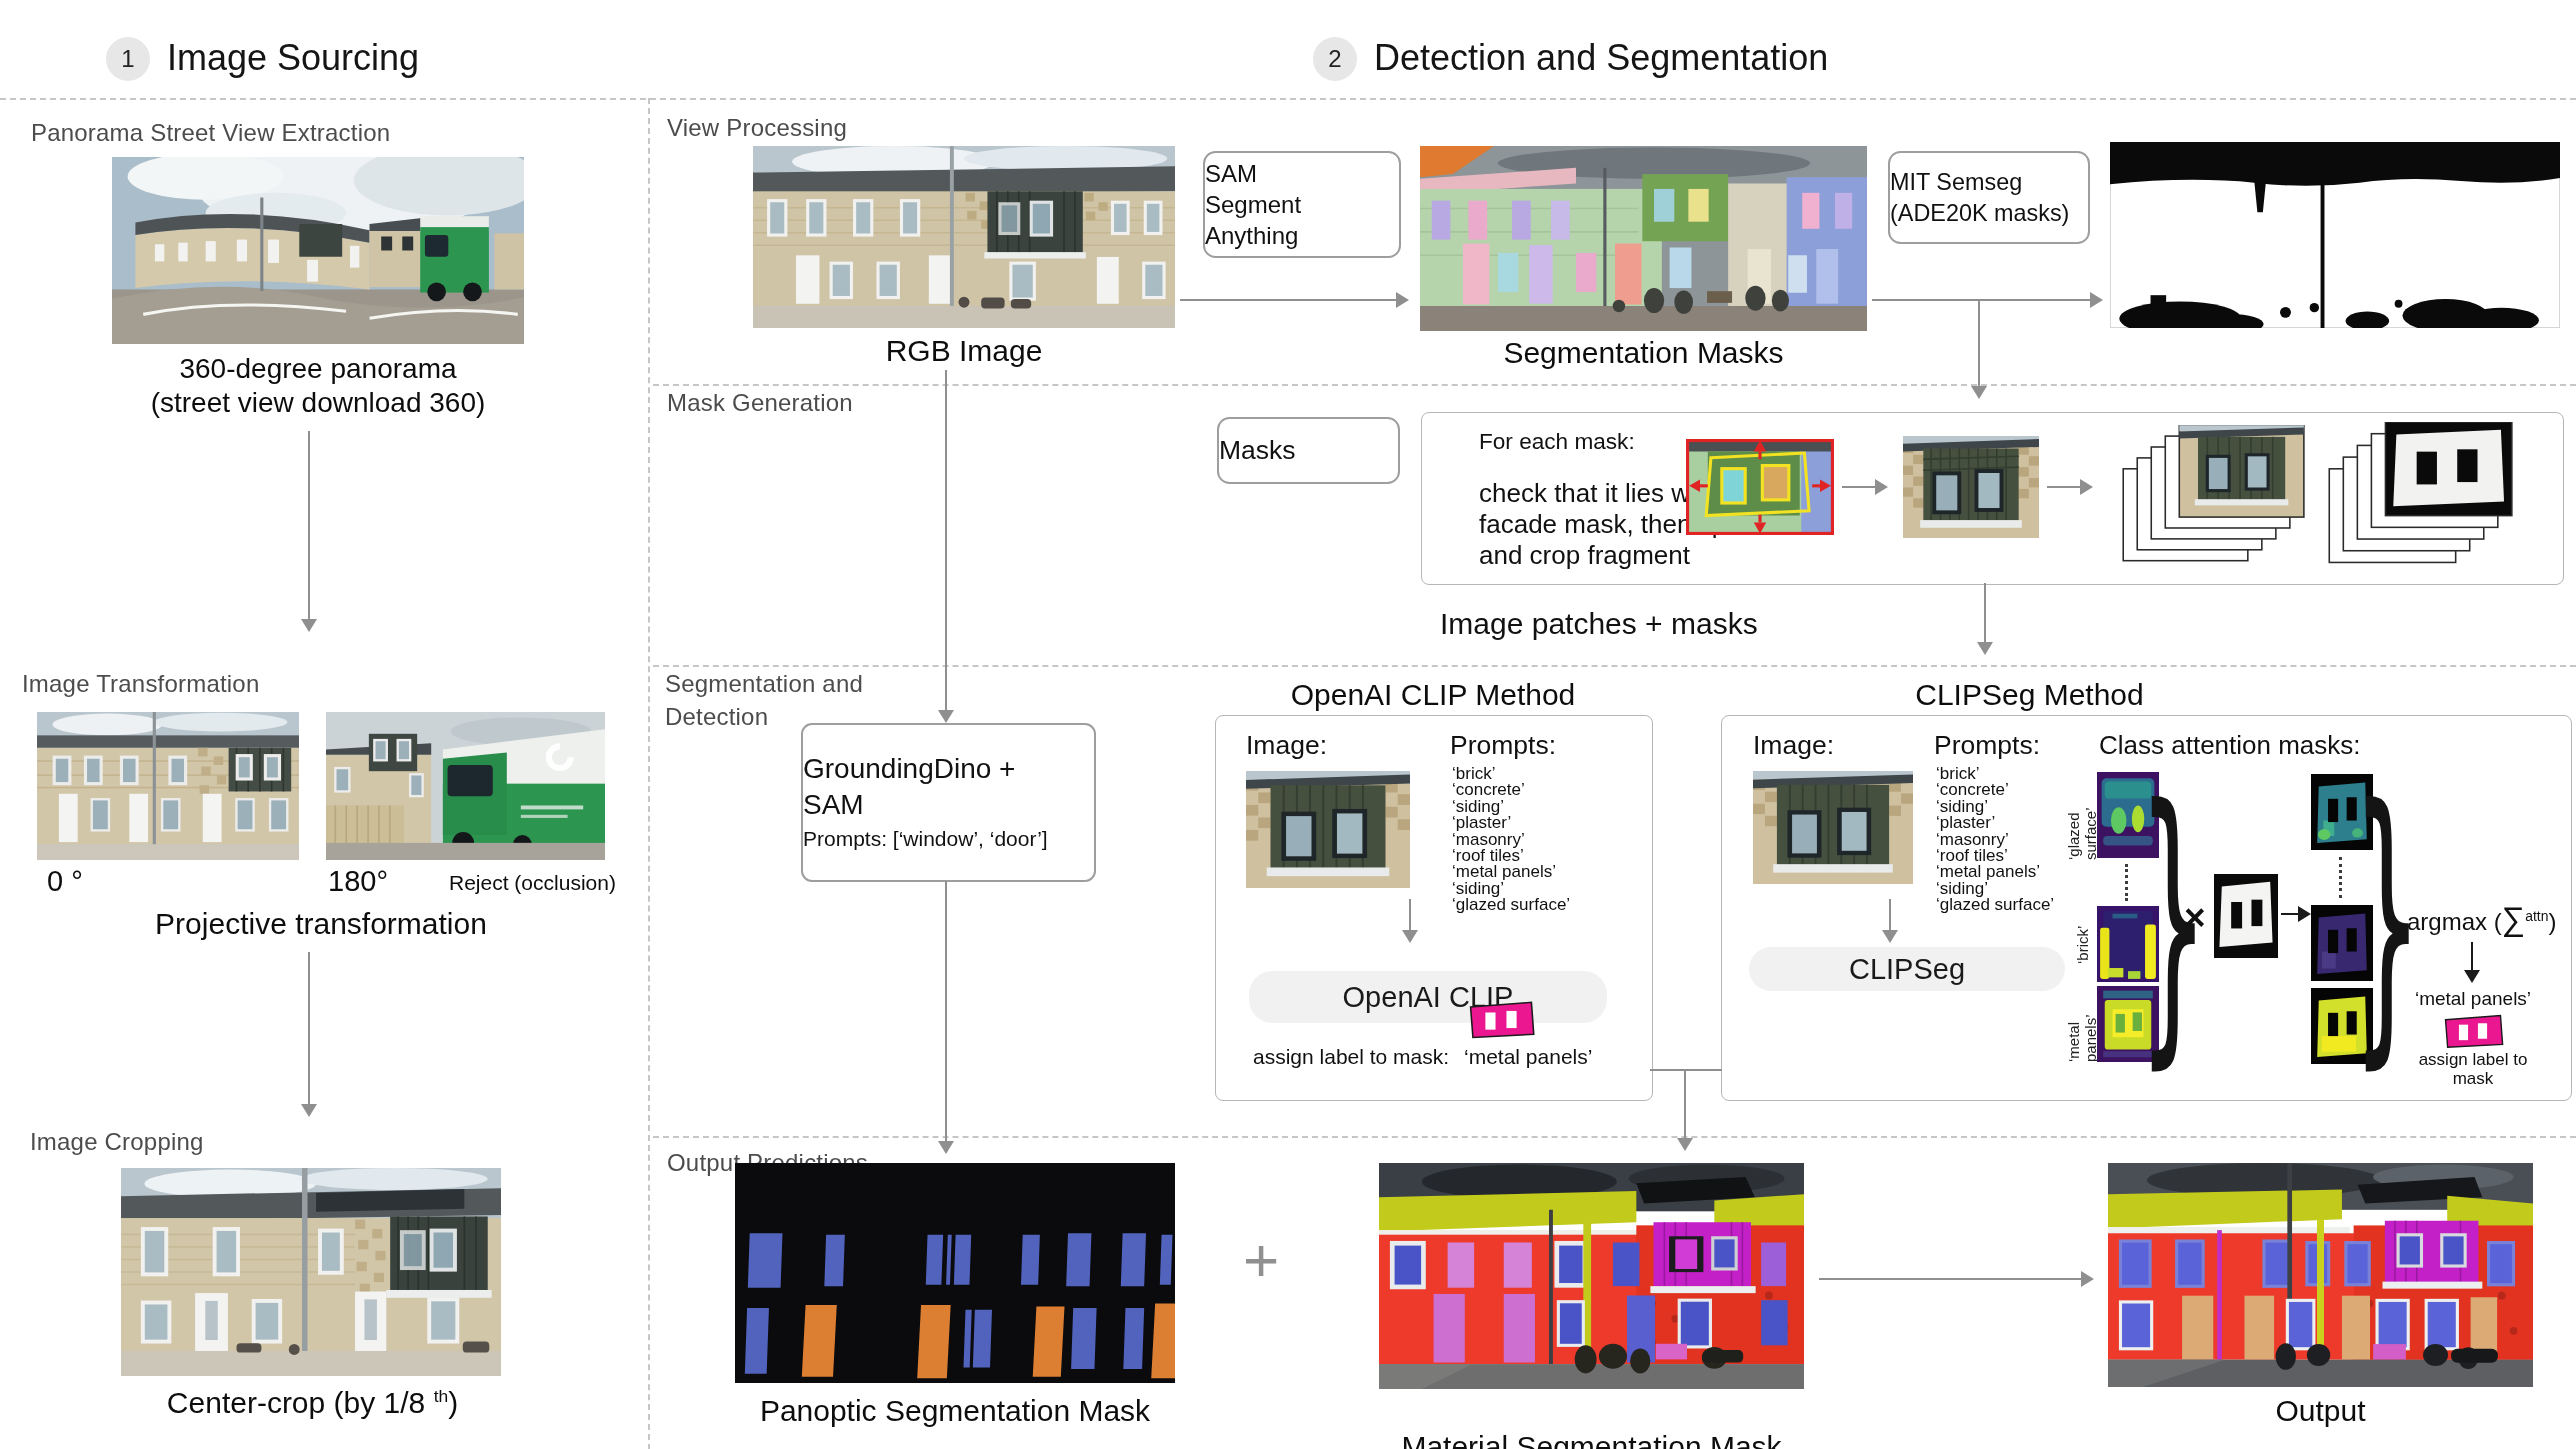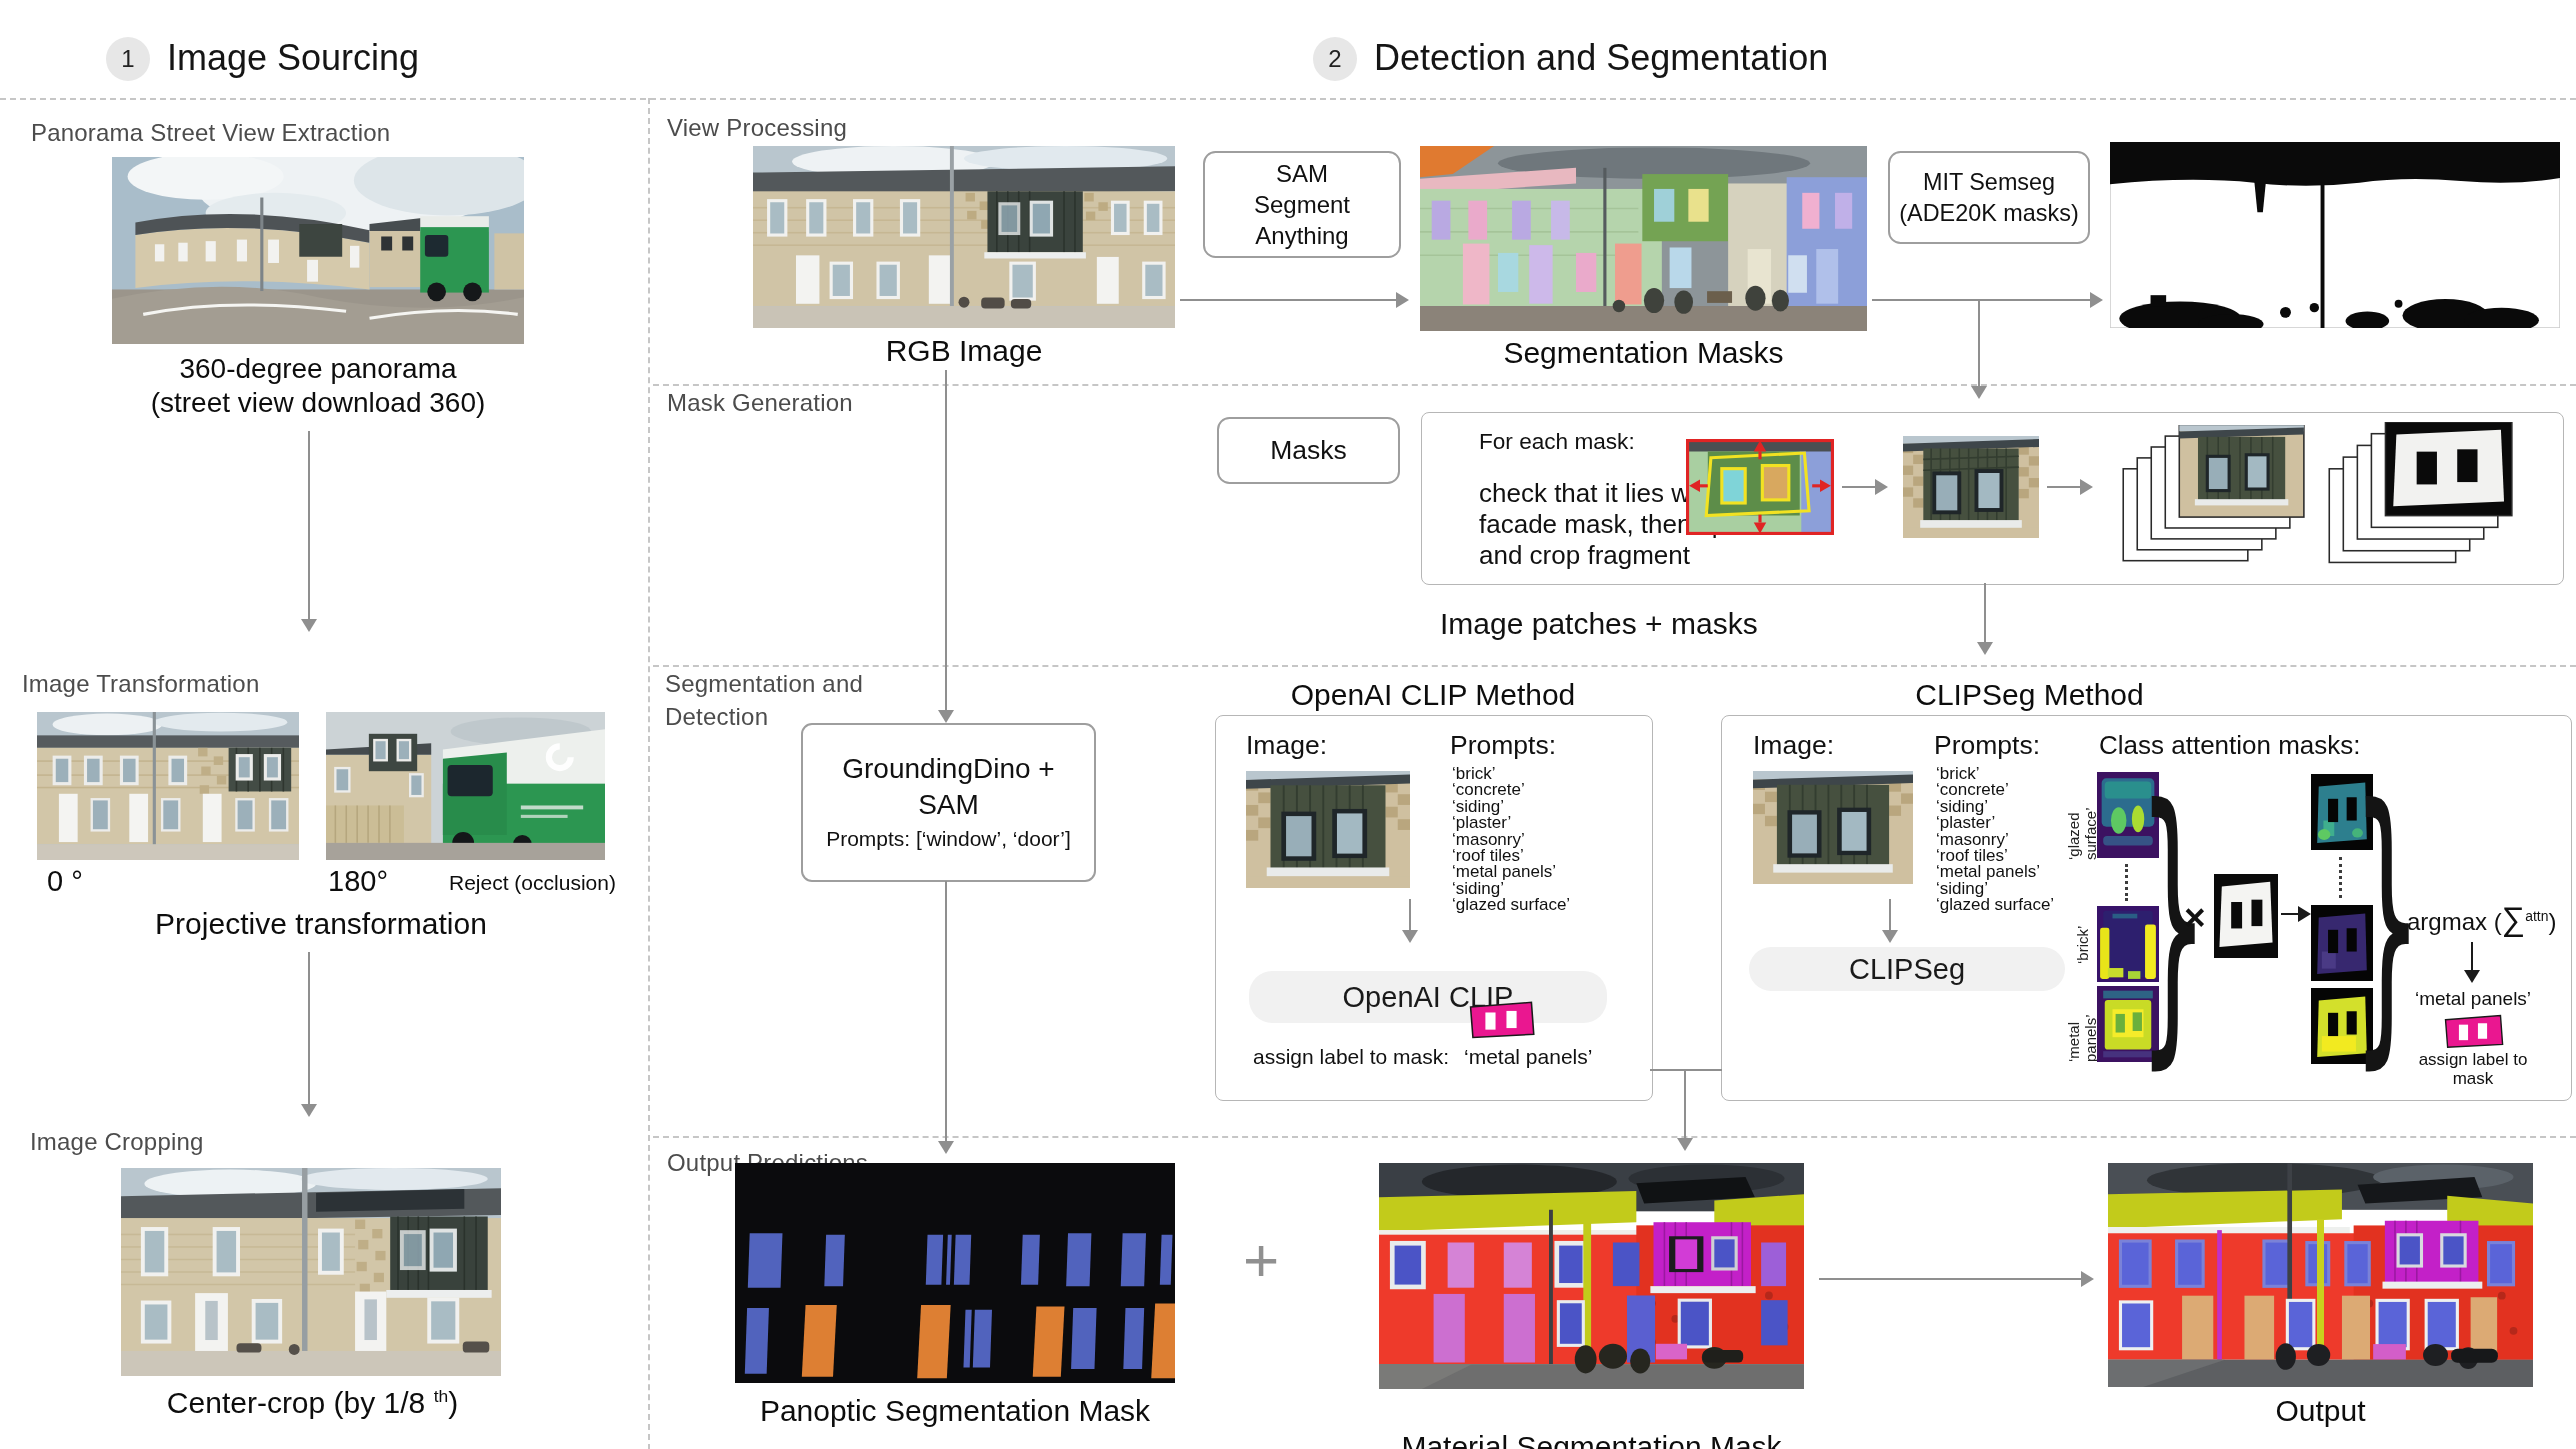--- a/index.html
+++ b/index.html
@@ -3,21 +3,21 @@
 <meta charset="utf-8">
 <style>
   html,body{margin:0;padding:0;background:#ffffff;}
   body{width:2576px;height:1450px;font-family:"Liberation Sans","DejaVu Sans",sans-serif;color:#111;}
   #canvas{position:relative;width:2576px;height:1450px;background:#fff;overflow:hidden;}
   .abs{position:absolute;}
   .sec-label{font-size:24px;color:#4c4c4c;letter-spacing:0.2px;}
   .caption{font-size:29px;color:#0d0d0d;text-align:center;}
   .step-circle{width:44px;height:44px;border-radius:50%;background:#e7e7e7;display:flex;align-items:center;justify-content:center;font-size:24px;color:#222;}
   .step-title{font-size:36px;color:#151515;}
-  .box{border:2.3px solid #9e9e9e;border-radius:12.5px;background:#fff;display:flex;flex-direction:column;align-items:center;justify-content:center;text-align:center;}
+  .box{border:2.3px solid #9e9e9e;border-radius:12.5px;background:#fff;display:flex;flex-direction:column;align-items:flex-start;justify-content:center;text-align:center;}
   .panel{border:1.6px solid #b6b6b6;border-radius:8px;background:#fff;}
   .pill{background:#f1f1f1;border-radius:23.4px;display:flex;align-items:center;justify-content:center;font-size:29px;color:#1a1a1a;}
   .hline{position:absolute;background:#8f8f8f;height:2.3px;}
   .vline{position:absolute;background:#8f8f8f;width:2.3px;}
   .ah-d{position:absolute;width:0;height:0;border-left:8.6px solid transparent;border-right:8.6px solid transparent;border-top:13.3px solid #8f8f8f;}
   .ah-r{position:absolute;width:0;height:0;border-top:8.6px solid transparent;border-bottom:8.6px solid transparent;border-left:13.3px solid #8f8f8f;}
   .dashh{position:absolute;border-top:2.3px dashed #c6c6c6;}
   .dashv{position:absolute;border-left:2.3px dashed #c6c6c6;}
   .dotv{position:absolute;border-left:3.1px dotted #3c3c3c;}
   .vtext{writing-mode:vertical-rl;transform:rotate(180deg);font-size:15px;color:#222;display:flex;align-items:center;justify-content:center;}

